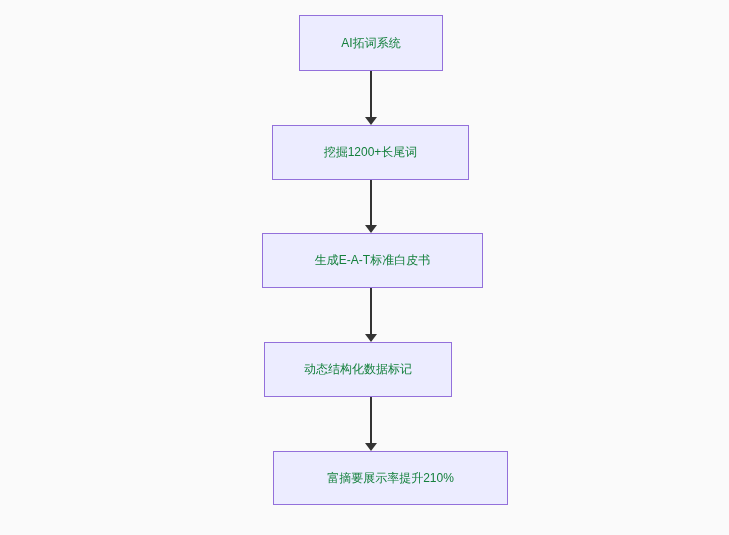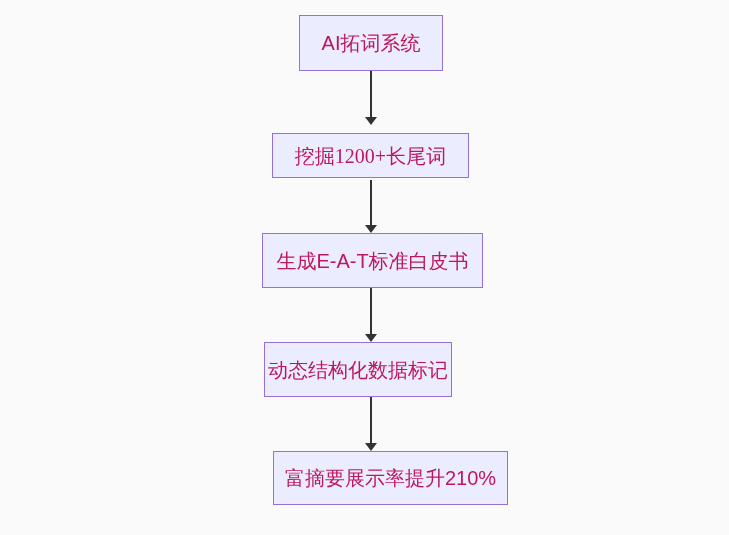--- a/index.html
+++ b/index.html
@@ -17,31 +17,31 @@
     position: relative;
     width: 729px;
     height: 535px;
     background: #fafafa;
   }
   .node {
     position: absolute;
     box-sizing: border-box;
     background: #ECECFF;
     border: 1px solid #9370DB;
-    color: #be185d;
-    font-size: 20px;
+    color: #15803d;
+    font-size: 12px;
     line-height: 1.2;
     display: flex;
     align-items: center;
     justify-content: center;
     text-align: center;
     white-space: nowrap;
   }
   .node-1 { left: 299px; top: 15px;  width: 144px; height: 56px; }
-  .node-2 { left: 272px; top: 133px; width: 197px; height: 45px; font-family: Liberation Serif, serif; }
+  .node-2 { left: 272px; top: 125px; width: 197px; height: 55px; }
   .node-3 { left: 262px; top: 233px; width: 221px; height: 55px; }
   .node-4 { left: 264px; top: 342px; width: 188px; height: 55px; }
   .node-5 { left: 253px; top: 451px; width: 235px; height: 54px; margin-left: 20px; }
 
   .edge {
     position: absolute;
     left: 364px;            
     width: 14px;
   }
   .edge-1 { top: 71px;  height: 54px; }

